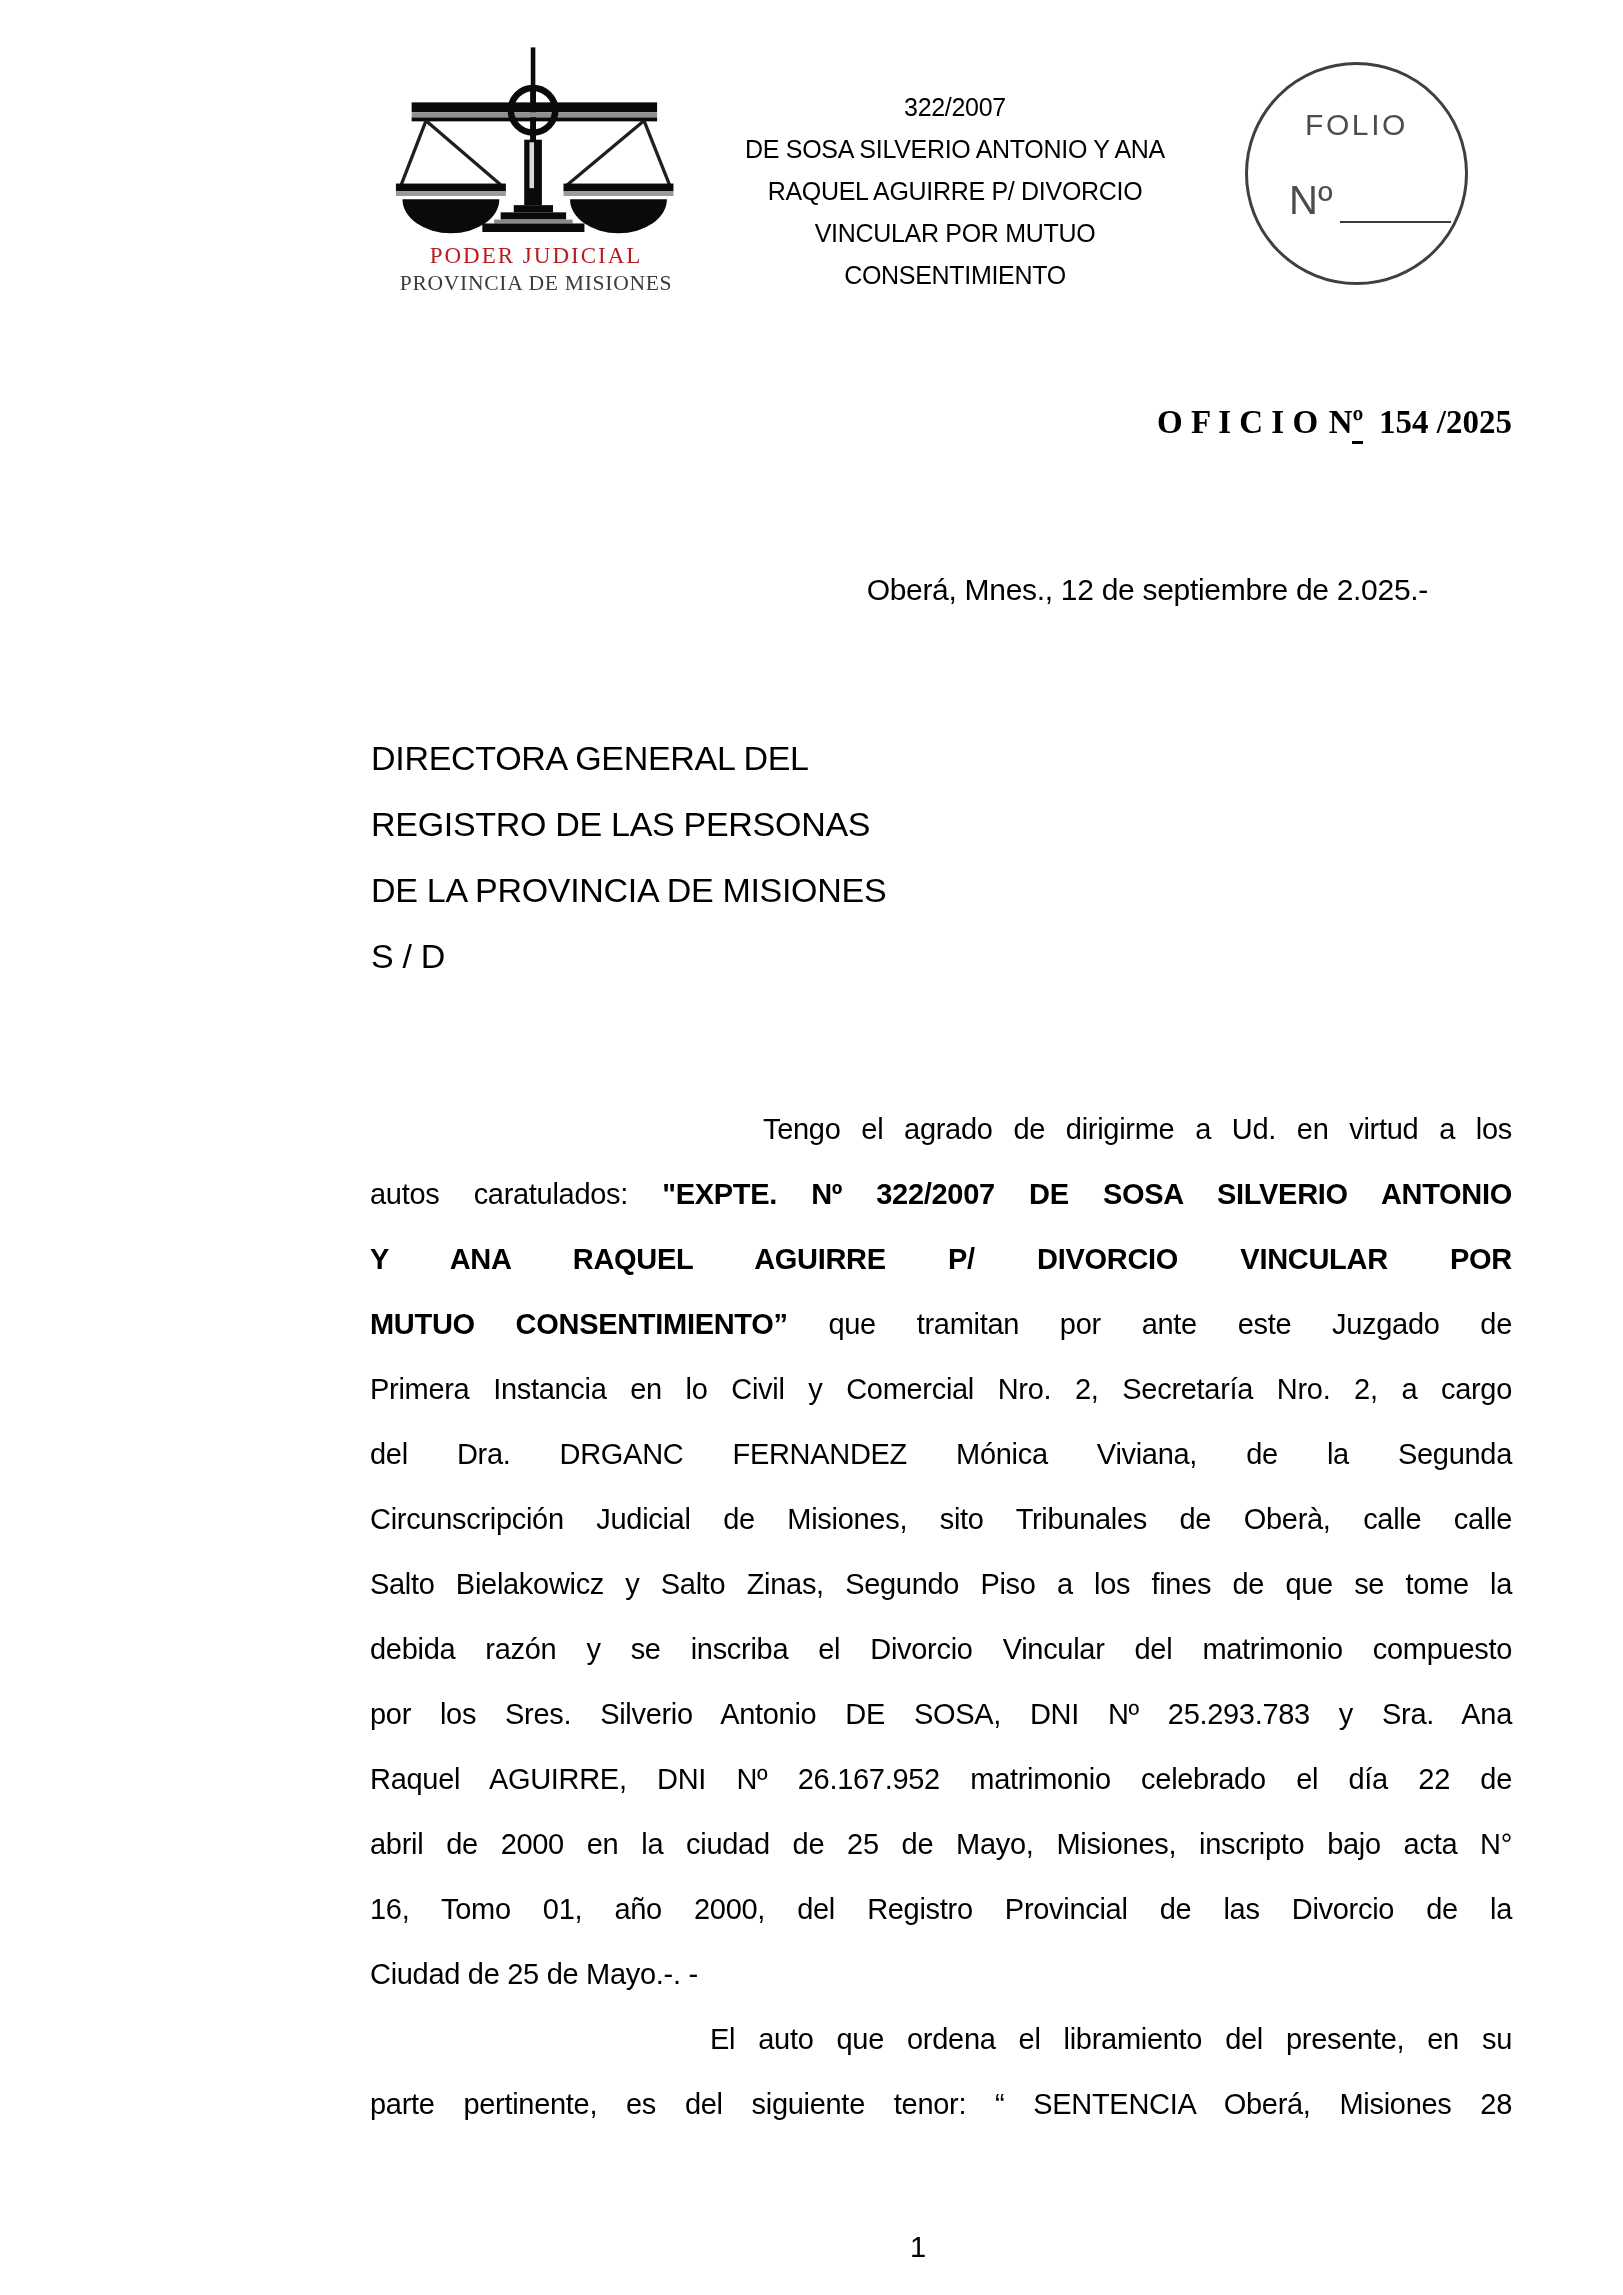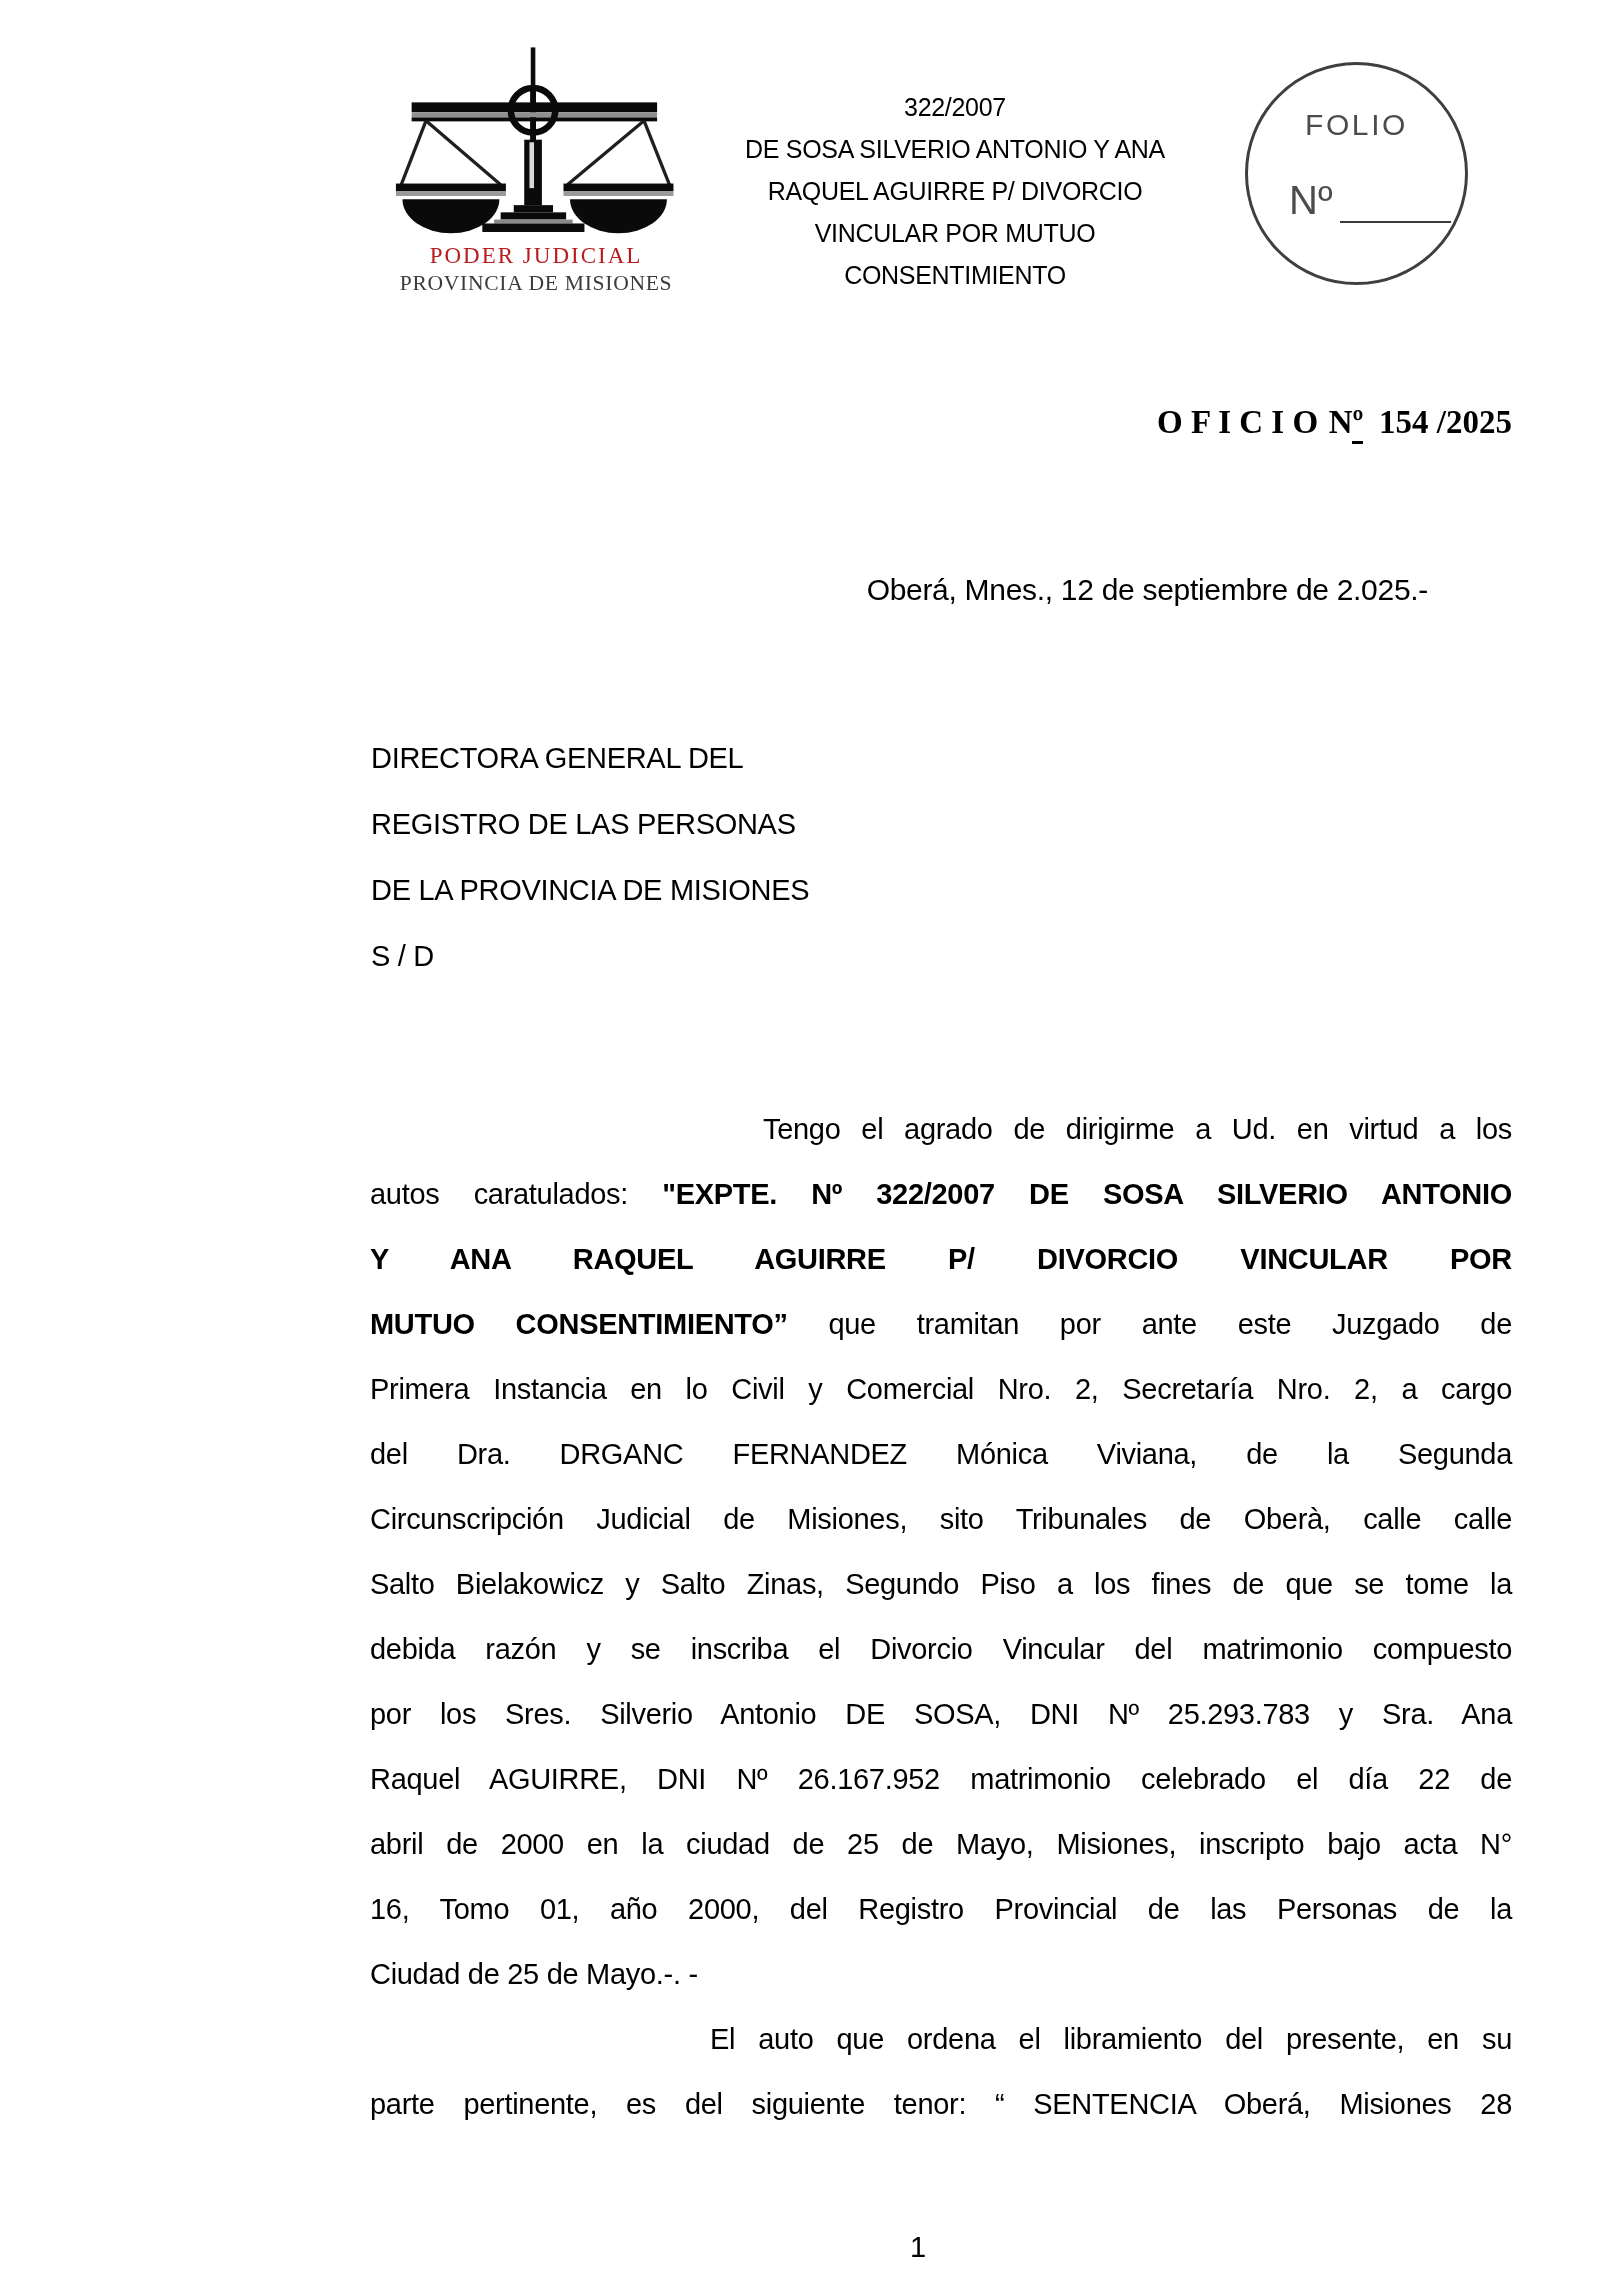--- a/index.html
+++ b/index.html
@@ -52,21 +52,21 @@
   .doc-title .tnum{margin-left:15.7px;}
 
   
   .date-line{
     position:absolute;left:370px;top:571px;width:1142px;box-sizing:border-box;padding-right:84px;
     text-align:right;font-size:30px;line-height:38px;letter-spacing:-0.3px;font-stretch:condensed;white-space:nowrap;
   }
 
   
   .addressee-block{
-    position:absolute;left:371px;top:725px;font-size:29px;line-height:66px;
+    position:absolute;left:371px;top:725px;font-size:34px;line-height:66px;
     letter-spacing:-0.3px;font-stretch:condensed;
   }
   .addr-line{white-space:nowrap;}
 
   
   .body-block{
     position:absolute;left:370px;top:1097px;width:1142px;
     font-size:29px;line-height:65px;letter-spacing:-0.3px;font-stretch:condensed;
   }
   .body-line{text-align:justify;text-align-last:justify;}
@@ -161,21 +161,21 @@
       <div class="body-line"><span class="bold">Y ANA RAQUEL AGUIRRE P/ DIVORCIO VINCULAR POR</span></div>
       <div class="body-line"><span class="bold">MUTUO CONSENTIMIENTO”</span><span> que tramitan por ante este Juzgado de</span></div>
       <div class="body-line"><span>Primera Instancia en lo Civil y Comercial Nro. 2, Secretaría Nro. 2, a cargo</span></div>
       <div class="body-line"><span>del Dra. DRGANC FERNANDEZ Mónica Viviana, de la Segunda</span></div>
       <div class="body-line"><span>Circunscripción Judicial de Misiones, sito Tribunales de Oberà, calle calle</span></div>
       <div class="body-line"><span>Salto Bielakowicz y Salto Zinas, Segundo Piso a los fines de que se tome la</span></div>
       <div class="body-line"><span>debida razón y se inscriba el Divorcio Vincular del matrimonio compuesto</span></div>
       <div class="body-line"><span>por los Sres. Silverio Antonio DE SOSA, DNI Nº 25.293.783 y Sra. Ana</span></div>
       <div class="body-line"><span>Raquel AGUIRRE, DNI Nº 26.167.952 matrimonio celebrado el día 22 de</span></div>
       <div class="body-line"><span>abril de 2000 en la ciudad de 25 de Mayo, Misiones, inscripto bajo acta N°</span></div>
-      <div class="body-line"><span>16, Tomo 01, año 2000, del Registro Provincial de las Personas de la</span></div>
+      <div class="body-line"><span>16, Tomo 01, año 2000, del Registro Provincial de las Divorcio de la</span></div>
       <div class="body-line align-left"><span>Ciudad de 25 de Mayo.-. -</span></div>
       <div class="body-line" style="text-indent: 340px;"><span>El auto que ordena el libramiento del presente, en su</span></div>
       <div class="body-line"><span>parte pertinente, es del siguiente tenor: “ SENTENCIA Oberá, Misiones 28</span></div>
     </div>
 
   <div class="page-number">1</div>
 
 </div>
 
 

